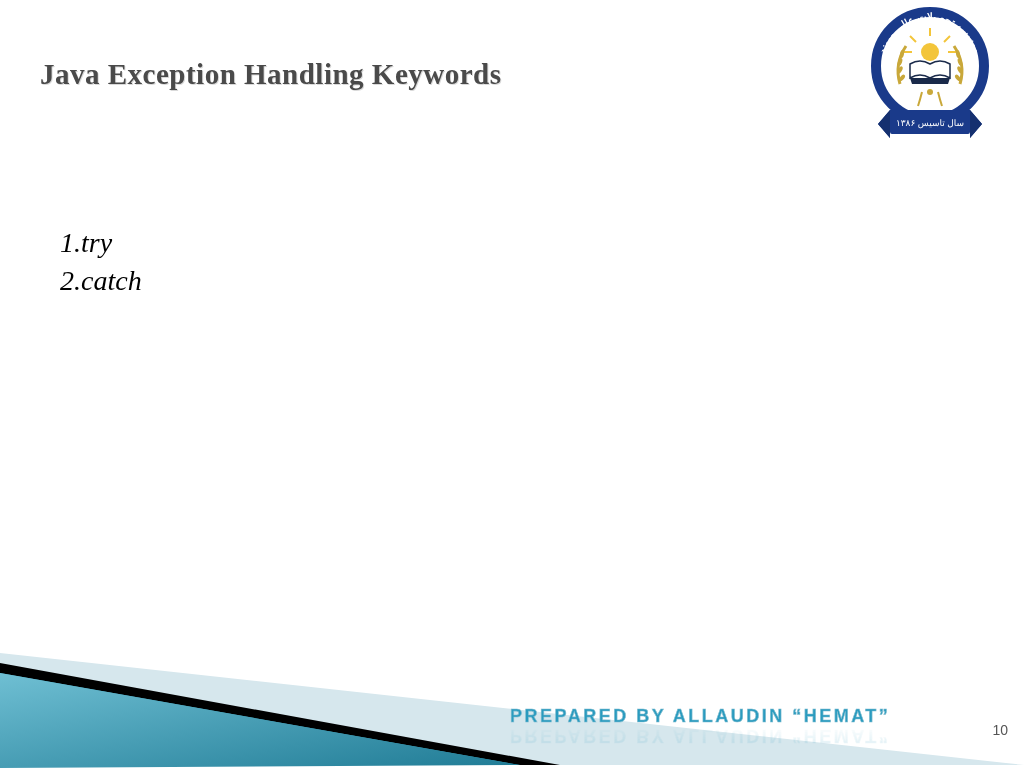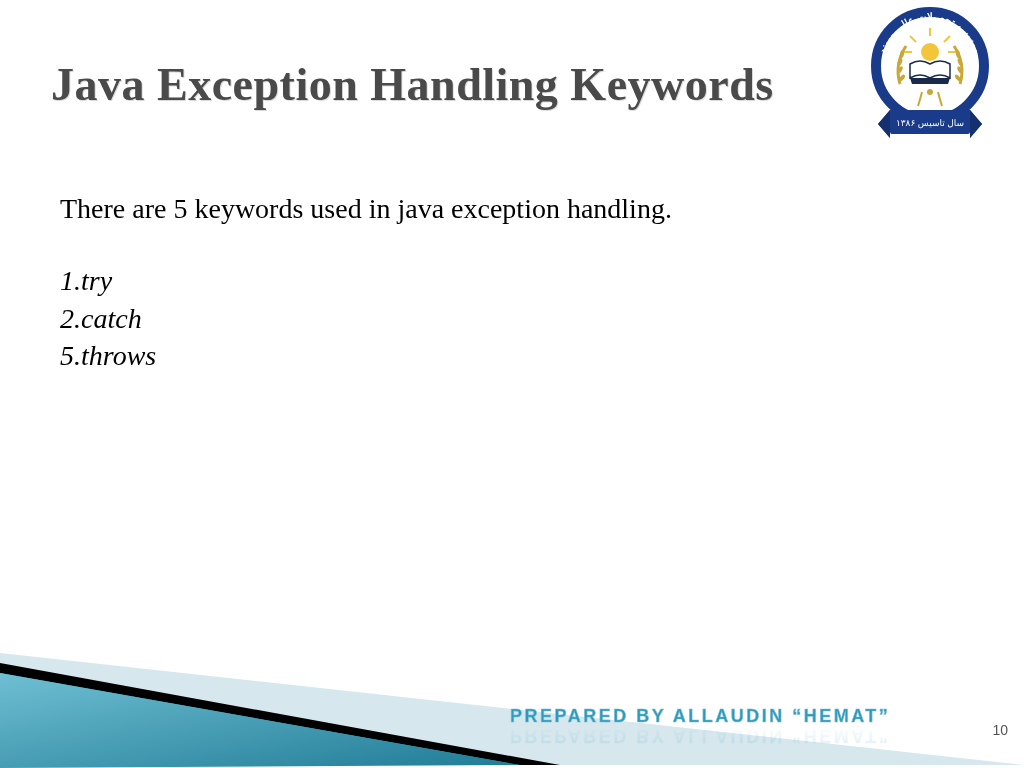--- a/index.html
+++ b/index.html
@@ -1,21 +1,21 @@
 <!DOCTYPE html>
 <html><head>
 <meta charset="utf-8">
 <style>
   * { margin: 0; padding: 0; box-sizing: border-box; }
   html, body { width: 1024px; height: 768px; font-family: "Times New Roman", Times, serif; background: #fff; overflow: hidden; position: relative; }
   .slide { position: relative; width: 1024px; height: 768px; }
   .title {
     position: absolute;
-    top: 58px; left: 51px;
-    font-size: 46px;
+    top: 58px; left: 40px;
+    font-size: 29px;
     font-weight: bold;
     color: #4a4a4a;
     letter-spacing: 0.5px;
     text-shadow: 1px 1px 0 rgba(0,0,0,0.15);
   }
   .logo {
     position: absolute;
     top: 6px; right: 24px;
     width: 140px; height: 160px;
   }
@@ -109,25 +109,23 @@
       <path d="M 122 118 L 110 104 L 110 132 Z" fill="#15306f"></path>
       <text x="70" y="120" text-anchor="middle" font-size="9" fill="#fff" font-family="Arial">سال تاسیس ۱۳۸۶</text>
 
       <path d="M 62 86 Q 60 94 58 100" stroke="#c9a83a" stroke-width="2" fill="none"></path>
       <path d="M 78 86 Q 80 94 82 100" stroke="#c9a83a" stroke-width="2" fill="none"></path>
       <circle cx="70" cy="86" r="3" fill="#c9a83a"></circle>
     </svg>
   </div>
 
   <div class="body-text">
-    <p>There are 5 keywords used in java exception handling.</p>
     <ol>
       <li>1.<span>try</span></li>
       <li>2.<span>catch</span></li>
-      <li>5.<span>throws</span></li>
     </ol>
   </div>
 
   <svg class="footer-shape" viewBox="0 0 1024 200" preserveAspectRatio="none">
     <polygon points="0,85 1024,197 0,197" fill="#d6e7ed"></polygon>
     <polygon points="0,95 560,197 0,197" fill="#000"></polygon>
     <polygon points="0,105 520,197 0,197" fill="#3a9bb5"></polygon>
     <polygon points="0,105 520,197 0,200 0,105" fill="url(#tealgrad)"></polygon>
     <defs>
       <linearGradient id="tealgrad" x1="0" y1="0" x2="1" y2="1">

